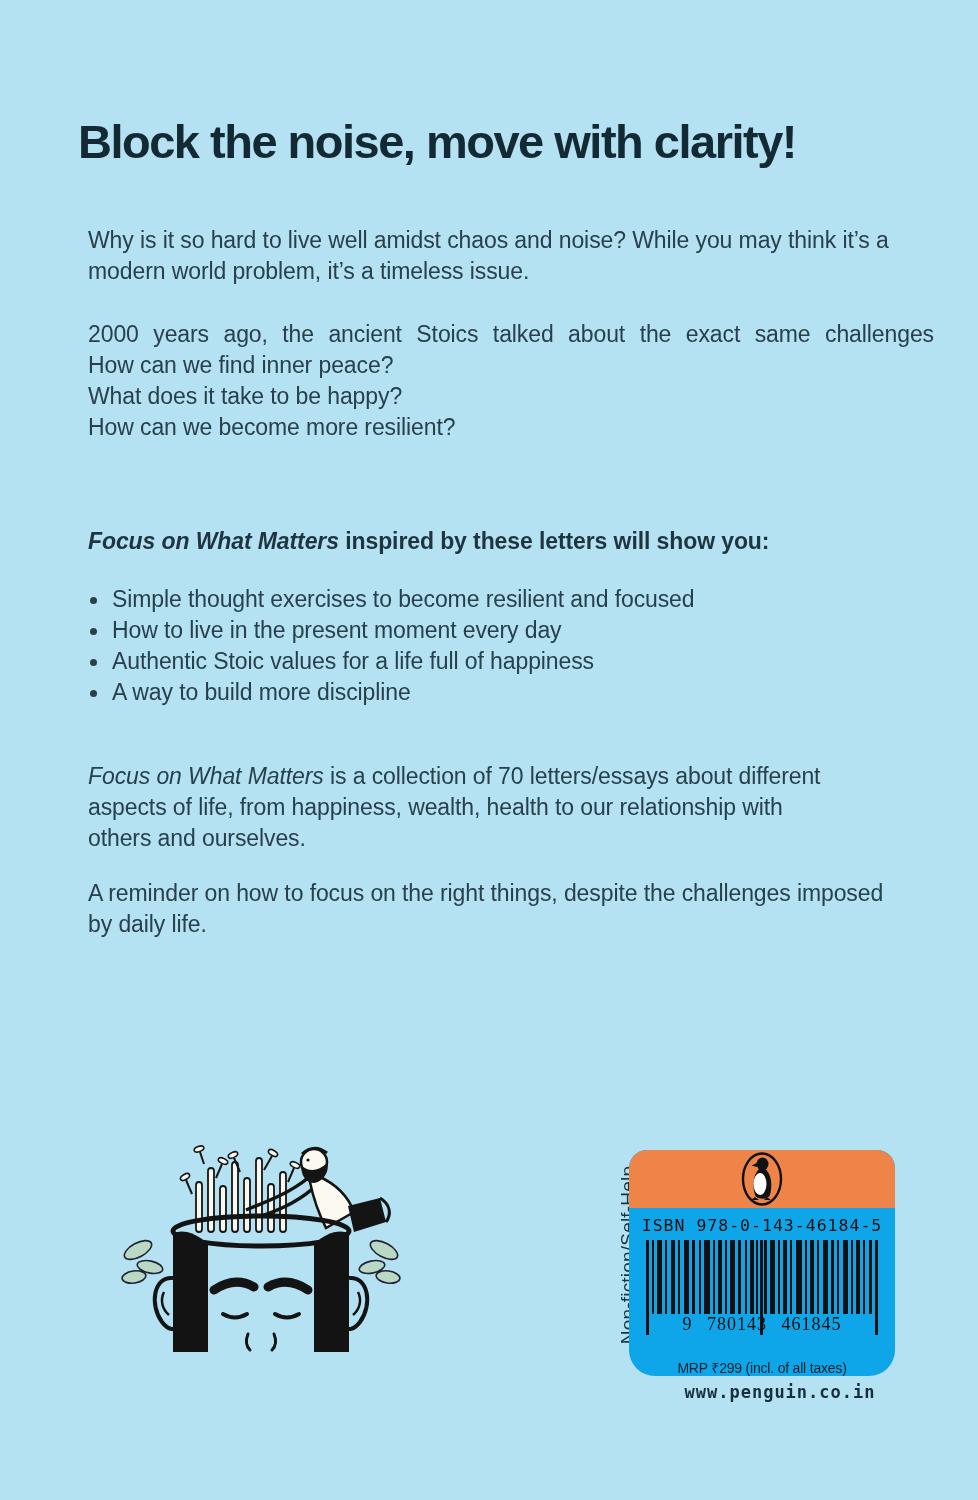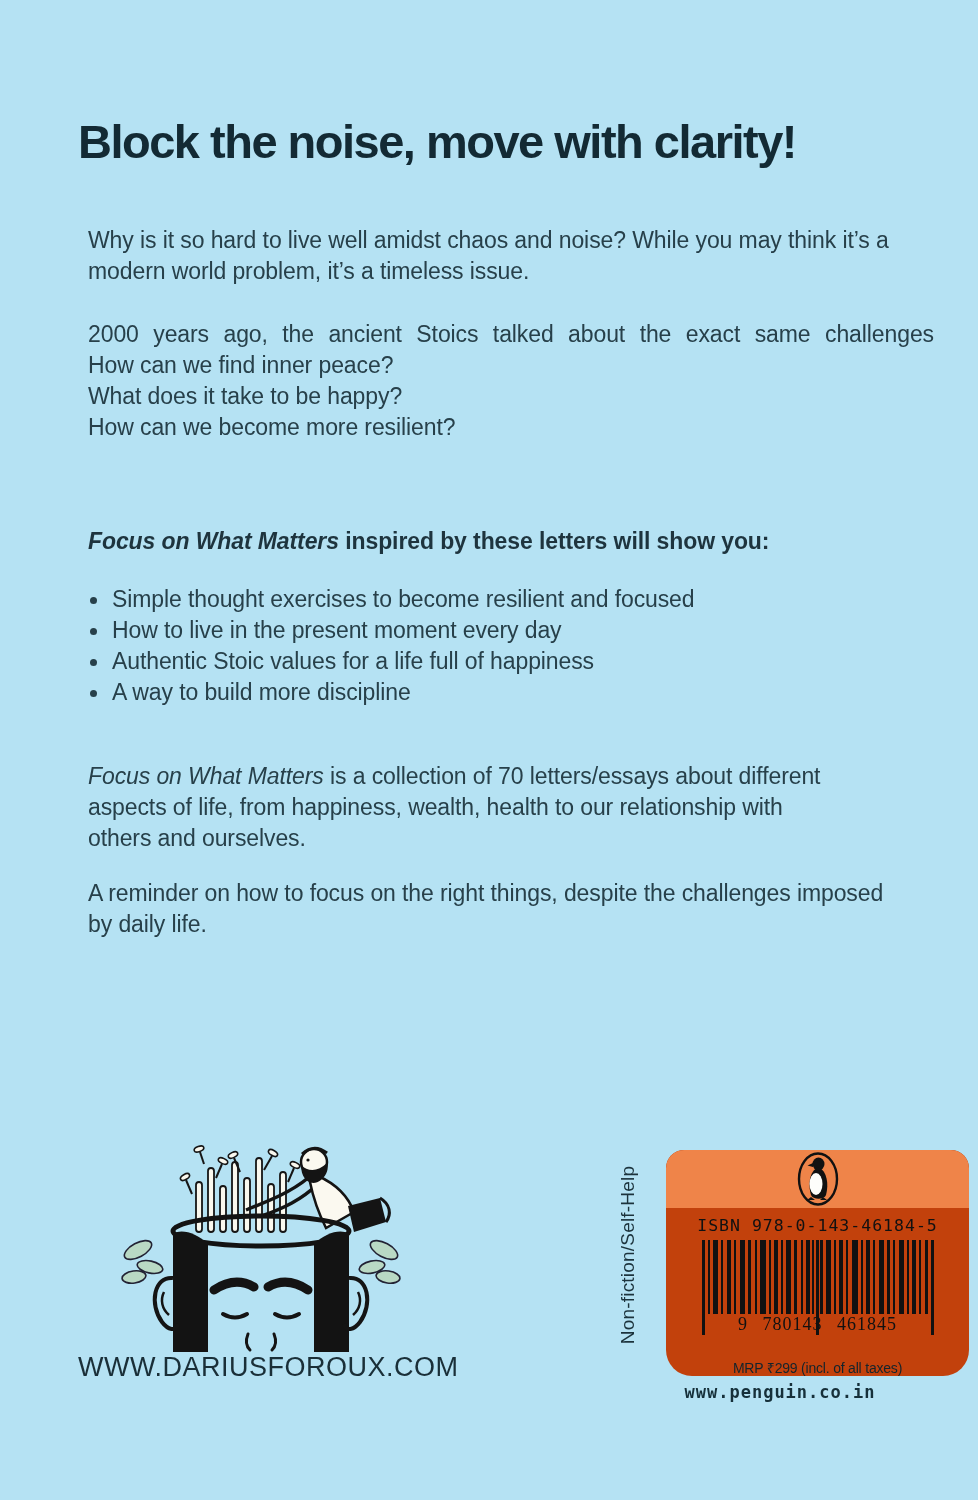--- a/index.html
+++ b/index.html
@@ -35,22 +35,22 @@
     letter-spacing:0.5px; color:#1A2F38;
   }
   .logo-wrap { position:absolute; left:96px; top:1134px; width:310px; height:220px; }
 
   .genre-vertical {
     position:absolute; left:522px; top:1244px; width:212px; text-align:center;
     transform:rotate(-90deg); font-size:19px; color:#1C333C; letter-spacing:0.2px;
   }
 
   .price-label {
-    position:absolute; left:666px; top:1150px; width:303px; height:226px;
-    background:#c2410c; border-radius:18px 18px 26px 26px; overflow:hidden;
+    position:absolute; left:629px; top:1150px; width:266px; height:226px;
+    background:#0ea5e9; border-radius:18px 18px 26px 26px; overflow:hidden;
   }
   .label-band {
     height:58px; background:#EF8449; border-radius:18px 18px 0 0;
     display:flex; align-items:center; justify-content:center;
   }
   .isbn-line {
     margin-top:8px; text-align:center; color:#111;
     font-family:"DejaVu Sans Mono", monospace; font-size:16.5px; letter-spacing:1px;
   }
   .barcode { position:relative; width:236px; height:98px; margin:5px auto 0; }
@@ -173,21 +173,20 @@
         <path d="M118 156 Q139 142 158 153" stroke-width="9"></path>
         <path d="M172 153 Q191 142 212 156" stroke-width="9"></path>
         <path d="M127 180 Q139 187 151 180" stroke-width="4"></path>
         <path d="M179 180 Q191 187 203 180" stroke-width="4"></path>
         <path d="M152 200 Q148 210 154 216" stroke-width="3"></path>
         <path d="M178 200 Q182 210 176 216" stroke-width="3"></path>
       </g>
     </svg>
   </div>
 
-  <div class="site-url">WWW.DARIUSFOROUX.COM</div>
 
   <div class="genre-vertical">Non-fiction/Self-Help</div>
 
   <div class="price-label">
     <div class="label-band">
       <svg width="44" height="56" viewBox="0 0 44 56">
         <ellipse cx="22" cy="28" rx="19" ry="25.5" fill="#EF8449" stroke="#111" stroke-width="2.4"></ellipse>
         <ellipse cx="22.5" cy="13" rx="6" ry="6.5" fill="#111"></ellipse>
         <path d="M22.5 16 C13 20 12 34 15 44 C17 49 28 49 30 44 C33 33 31 20 22.5 16 Z" fill="#111"></path>
         <ellipse cx="20" cy="33" rx="6.5" ry="11" fill="#FEFEFB"></ellipse>

